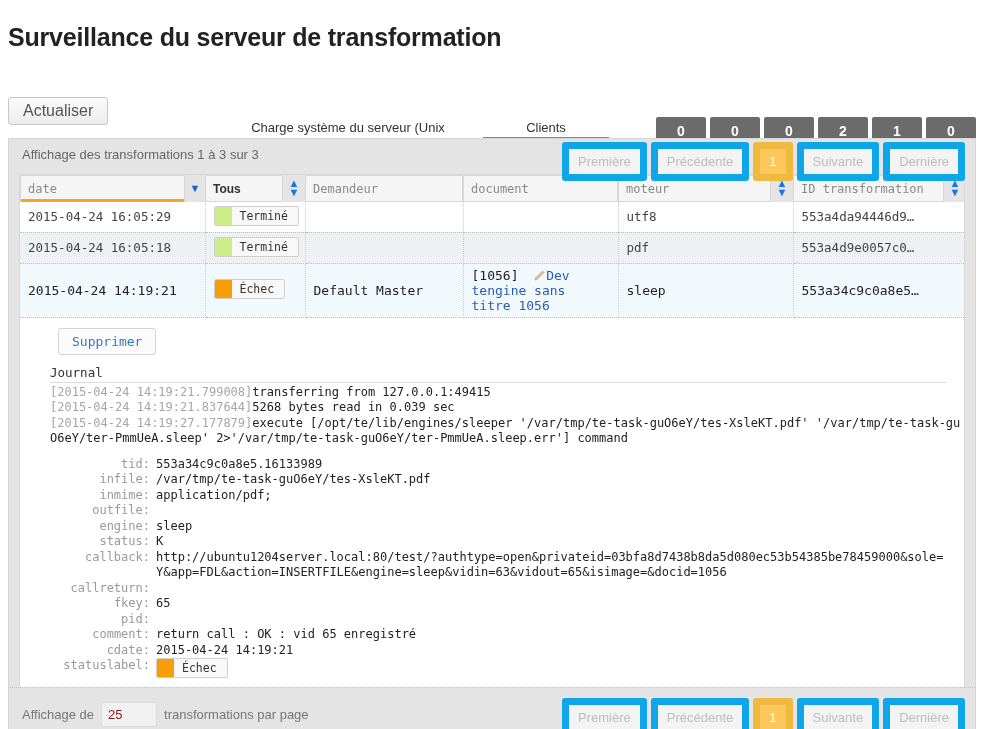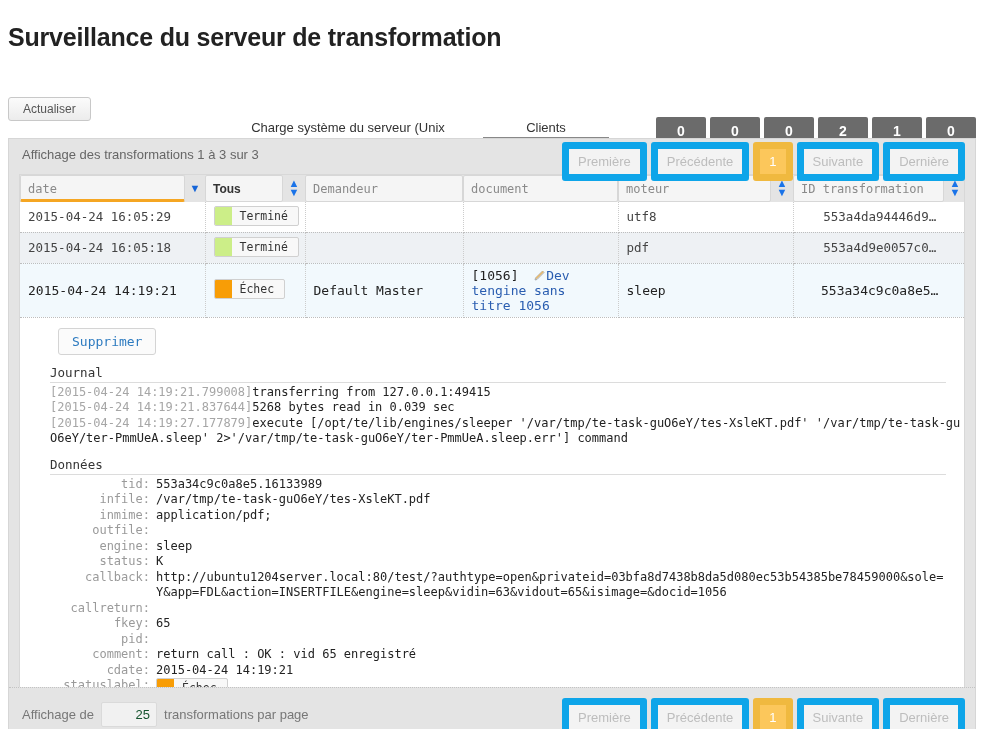--- a/index.html
+++ b/index.html
@@ -29,21 +29,21 @@
   
   .topbar {
     position: relative;
     height: 66px;
     margin-top: 8px;
   }
   .btn-refresh {
     position: absolute;
     left: 8px; top: 28px;
     padding: 4px 14px;
-    font-size: 12px;
+    font-size: 16px;
     color: #555;
     background: linear-gradient(#fbfbfb, #ececec);
     border: 1px solid #c8c8c8;
     border-radius: 3px;
   }
   .stat-group { position: absolute; text-align: center; }
   .stat-title {
     font-size: 13px;
     color: #333;
     border-bottom: 1px solid #888;
@@ -191,21 +191,21 @@
   }
 
   tr.drow td {
     border-bottom: 1px dotted #bdbdbd;
     border-right: 1px dotted #cccccc;
     padding: 4px 8px;
     font-family: "DejaVu Sans Mono", monospace;
     font-size: 12.5px;
     color: #444;
   }
-  tr.drow td:last-child { border-right: none; text-align: center; }
+  tr.drow td:last-child { border-right: none; }
   tr.drow.alt td { background: #eef1f4; }
   tr.drow.sel td { background: #f2f9fd; font-size: 13px; color: #222; }
 
   .badge {
     display: inline-flex;
     align-items: center;
     border: 1px solid #d0d0d0;
     border-radius: 2px;
     background: #f8f8f8;
     padding: 0;
@@ -287,22 +287,22 @@
     font-size: 13px;
     color: #777;
   }
   .num-input {
     width: 42px;
     margin: 0 7px;
     background: #f1f1f1;
     border: 1px solid #dadada;
     border-radius: 2px;
     padding: 4px 6px;
-    text-align: right;
-    color: #14532d;
+    text-align: left;
+    color: #7f1d1d;
     font-size: 13px;
   }
   .foot-pager {
     position: absolute;
     right: 10px; top: 10px;
     display: flex;
     gap: 4px;
   }
 </style>
 </head>
@@ -482,21 +482,20 @@
           </tbody>
       </table>
       <div class="detail">
         <div class="btn-del">Supprimer</div>
         <div class="sect-title">Journal</div>
         <div class="log" id="log">
             <div><span class="ts">[2015-04-24 14:19:21.799008]</span><span>transferring from 127.0.0.1:49415</span></div>
             <div><span class="ts">[2015-04-24 14:19:21.837644]</span><span>5268 bytes read in 0.039 sec</span></div>
             <div><span class="ts">[2015-04-24 14:19:27.177879]</span><span>execute [/opt/te/lib/engines/sleeper '/var/tmp/te-task-guO6eY/tes-XsleKT.pdf' '/var/tmp/te-task-guO6eY/ter-PmmUeA.sleep' 2&gt;'/var/tmp/te-task-guO6eY/ter-PmmUeA.sleep.err'] command</span></div>
           </div>
-        <div class="sect-title">Données</div>
         <div class="kv" id="kv">
             <div class="row">
               <div class="k">tid:</div>
               <div class="v">553a34c9c0a8e5.16133989</div>
             </div>
             <div class="row">
               <div class="k">infile:</div>
               <div class="v">/var/tmp/te-task-guO6eY/tes-XsleKT.pdf</div>
             </div>
             <div class="row">

